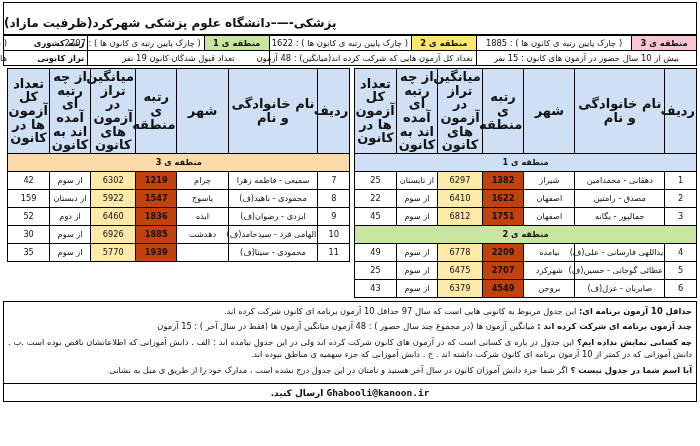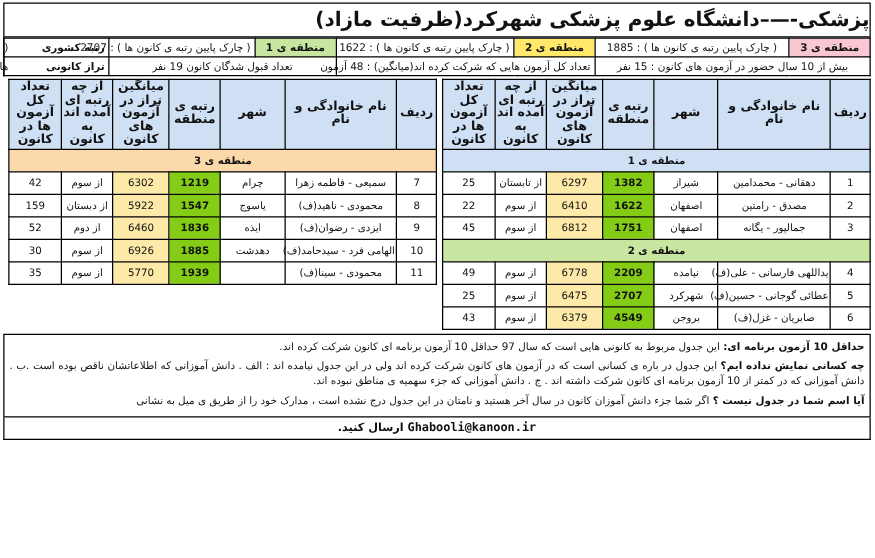--- a/index.html
+++ b/index.html
@@ -10,46 +10,46 @@
     font-size:9px;color:#111;
     overflow:hidden;
     direction:rtl;
   }
   .page{width:700px;height:446px;position:relative;box-sizing:border-box;padding:2px 3px;}
 
   
   .title-bar{
     border:1px solid #000;
     background:#ffffff;
-    text-align:right;
+    text-align:left;
     font-weight:bold;
-    font-size:16px;
-    padding:3px 0 4px;
+    font-size:12px;
+    padding:13px 0 4px;
     letter-spacing:.5px;
   }
   .hdr-table{width:100%;border-collapse:collapse;table-layout:fixed;margin-top:0;}
   .hdr-table td{border:1px solid #000;padding:2px 3px;font-size:8.4px;vertical-align:middle;}
   .hz-green{background:#c8e6a0;font-weight:bold;text-align:center;white-space:nowrap;}
   .hz-yellow{background:#ffe86a;font-weight:bold;text-align:center;white-space:nowrap;}
   .hz-pink{background:#f9c7d2;font-weight:bold;text-align:center;white-space:nowrap;}
   .hz-plain{background:#ffffff;text-align:center;white-space:nowrap;}
   .hz-rank{background:#ffffff;font-weight:bold;text-align:right;white-space:nowrap;}
 
   
   .tables-wrap{display:flex;gap:4px;margin-top:2px;}
   .tbl{border-collapse:collapse;table-layout:fixed;width:100%;}
   .tbl th,.tbl td{border:1px solid #000;font-size:8.2px;text-align:center;padding:1px 1px;height:15px;}
-  .tbl thead th{background:#cfe0f5;font-weight:bold;line-height:1.05;font-size:10px;}
+  .tbl thead th{background:#cfe0f5;font-weight:bold;line-height:1.05;font-size:13px;}
   .tbl .tall{height:40px;}
   .band{font-weight:bold;font-size:9px;height:16px;}
   .band-1{background:#cfe0f5;}
   .band-2{background:#c8e6a0;}
   .band-3{background:#fbd9a8;}
   .namecell{text-align:right;padding-right:3px;white-space:nowrap;font-size:8px;}
-  .rank-col{background:#84cc16;font-weight:bold;}
+  .rank-col{background:#c2410c;font-weight:bold;}
   .traz-col{background:#fde9a8;}
   .left-col{width:49.4%;}
   .right-col{width:49.4%;}
 
   
   .notes{border:1px solid #000;margin-top:3px;padding:3px 4px 4px;line-height:1.5;}
   .note{font-size:8.3px;margin-bottom:3px;text-align:justify;}
   .q{font-weight:bold;}
   .footer{
     border:1px solid #000;border-top:none;
@@ -233,20 +233,24 @@
     </div>
 
   </div>
 
   <div class="notes">
     <div class="note">
       <span class="q">حداقل 10 آزمون برنامه ای:</span>
       <span>این جدول مربوط به کانونی هایی است که سال 97 حداقل 10 آزمون برنامه ای کانون شرکت کرده اند.</span>
     </div>
     <div class="note">
+      <span class="q">چند آزمون برنامه ای شرکت کرده اند :</span>
+      <span>میانگین آزمون ها (در مجموع چند سال حضور ) : 48 آزمون      میانگین آزمون ها (فقط در سال آخر ) : 15 آزمون</span>
+    </div>
+    <div class="note">
       <span class="q">چه کسانی نمایش نداده ایم؟</span>
       <span>این جدول در باره ی کسانی است که در آزمون های کانون شرکت کرده اند ولی در این جدول نیامده اند : الف . دانش آموزانی که اطلاعاتشان ناقص بوده است .ب . دانش آموزانی که در کمتر از 10 آزمون برنامه ای کانون شرکت داشته اند . ج . دانش آموزانی که جزء سهمیه ی مناطق نبوده اند.</span>
     </div>
     <div class="note">
       <span class="q">آیا اسم شما در جدول نیست ؟</span>
       <span>اگر شما جزء دانش آموزان کانون در سال آخر هستید و نامتان در این جدول درج نشده است ، مدارک خود را از طریق ی میل به نشانی</span>
     </div>
   </div>
 
   <div class="footer">

